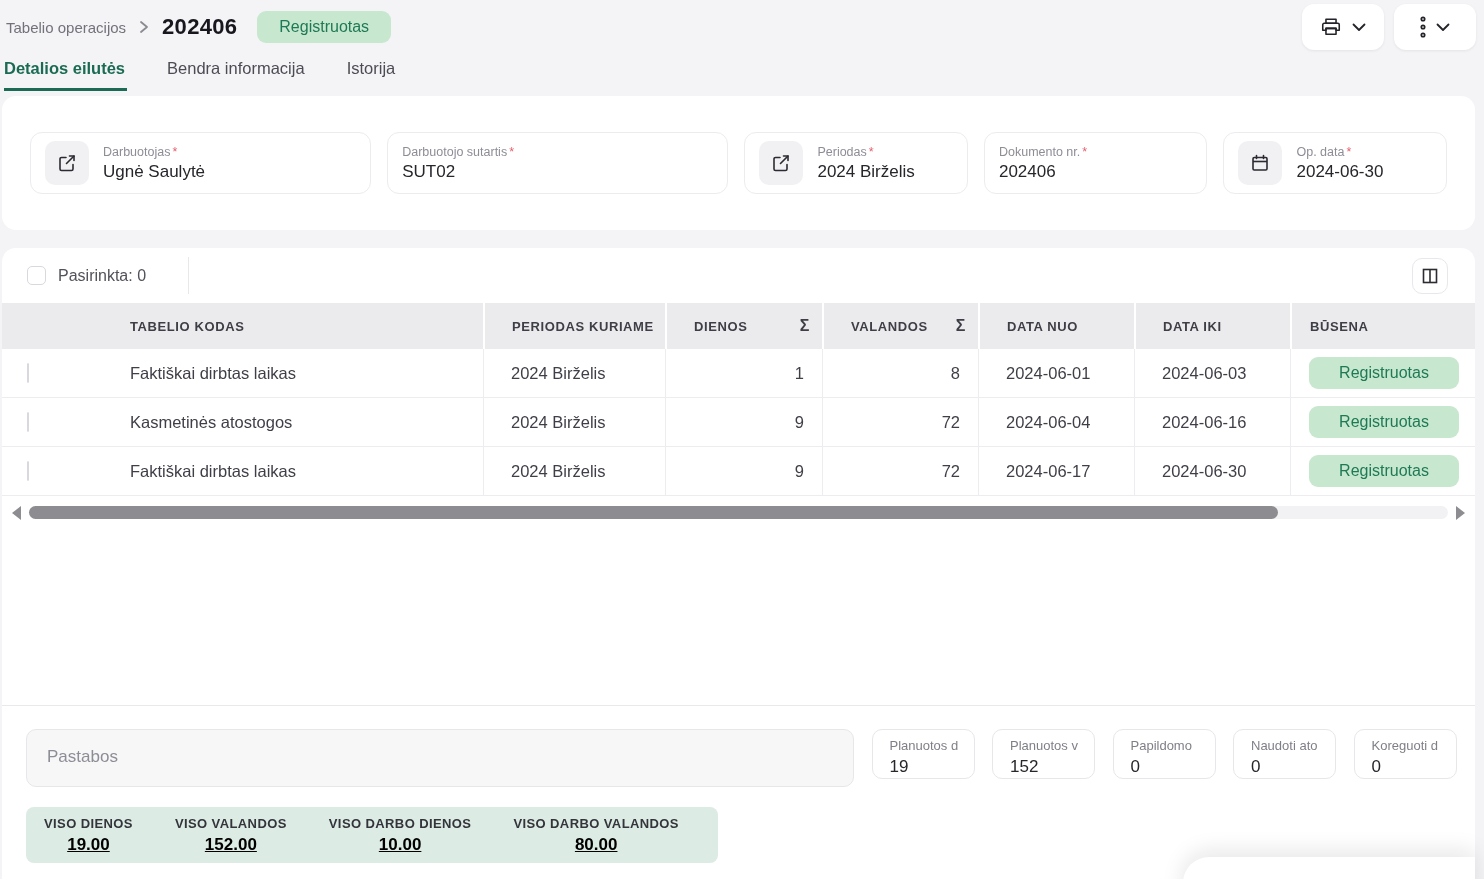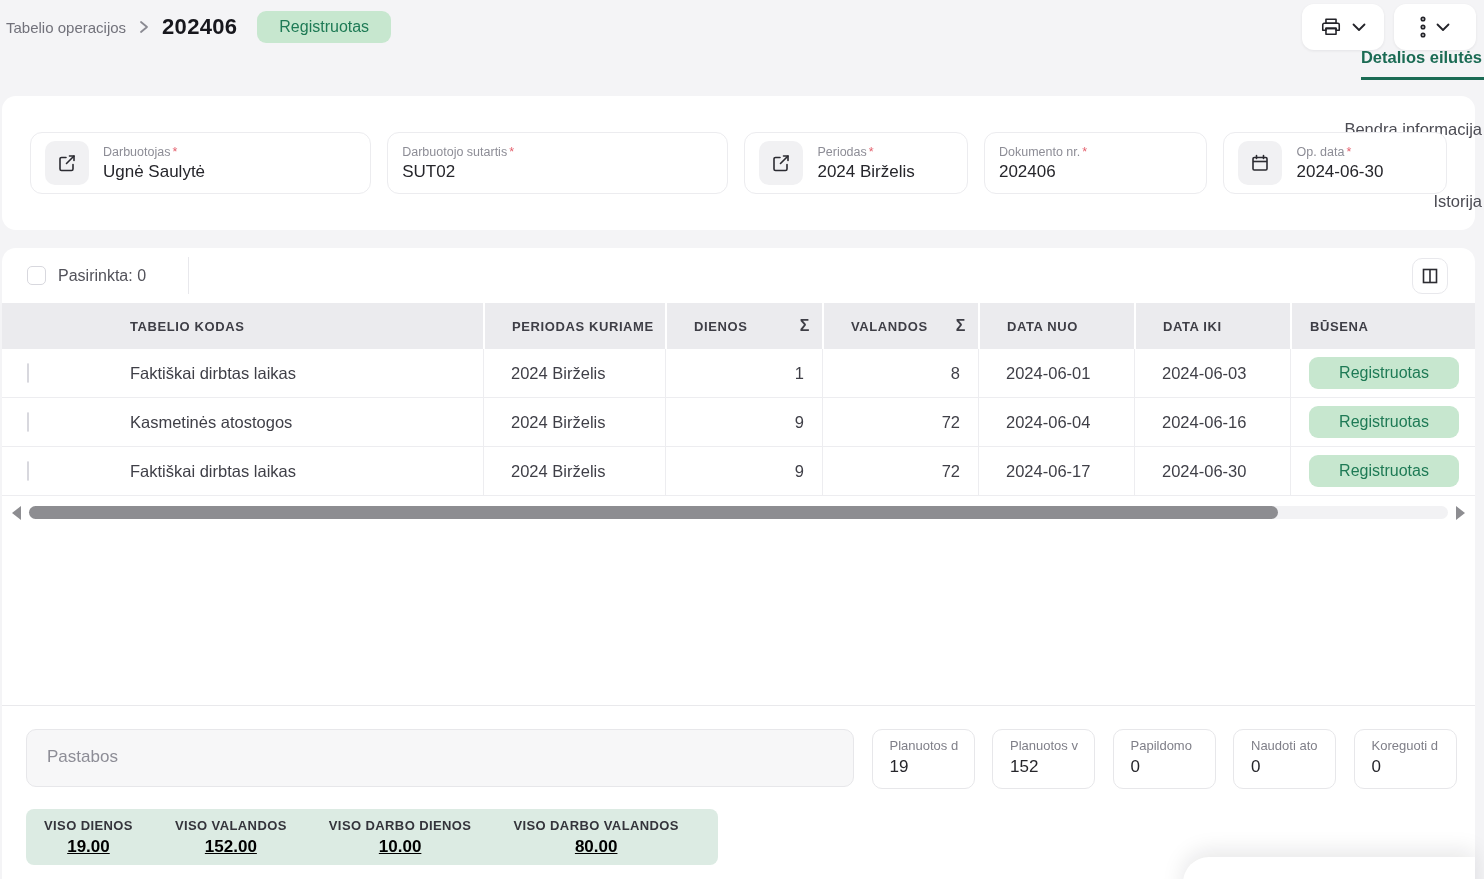--- a/index.html
+++ b/index.html
@@ -20,21 +20,21 @@
     padding:7px 22px; border-radius:9px;
   }
   .header-actions { margin-left:auto; display:flex; gap:10px; }
   .action-btn {
     width:82px; height:46px; background:#fff; border-radius:12px;
     display:flex; align-items:center; justify-content:center; gap:10px;
     box-shadow:0 1px 3px rgba(20,20,30,0.07); cursor:pointer; color:#232329;
   }
 
   
-  .tabs { display:flex; gap:40px; padding:0 0 0 4px; height:43px; align-items:flex-end;flex-direction:column; }
+  .tabs { display:flex; gap:40px; padding:0 0 0 4px; height:43px; align-items:flex-end; }
   .tab { font-size:16.5px; color:#4c4c54; padding:0 2px 13px 0; cursor:pointer; }
   .tab.active { color:#1b6b54; font-weight:bold; border-bottom:3px solid #1b6b54; padding-bottom:10px; }
 
   
   .fields-card {
     margin:5px 9px 0 2px; height:134px; background:#fff; border-radius:14px;
     display:flex; align-items:center; gap:16px; padding:0 28px;
   }
   .field {
     height:62px; border:1px solid #ececef; border-radius:12px; background:#fff;
@@ -105,21 +105,21 @@
 
   
   .bottom-section { border-top:1px solid #e9e9ec; height:174px; padding:23px 0 0 24px; position:relative; }
   .bottom-row { display:flex; gap:17.5px; align-items:flex-start; }
   .notes-input {
     width:828px; height:58px; background:#f7f7f8; border:1px solid #e7e7ea; border-radius:10px;
     font-family:inherit; font-size:17px; color:#26262b; padding:17px 20px; resize:none; outline:none;
   }
   .notes-input::placeholder { color:#8d8d96; }
   .sum-card {
-    width:103px; height:60px; background:#fff; border:1px solid #e7e7ea; border-radius:10px;
+    width:103px; height:50px; background:#fff; border:1px solid #e7e7ea; border-radius:10px;
     padding:8px 0 0 17px; overflow:hidden;
   }
   .sum-label { font-size:13px; color:#7f7f88; white-space:nowrap; }
   .sum-value { font-size:17px; color:#26262b; margin-top:4px; }
   .totals-bar {
     margin-top:20px; width:692px; height:56px; background:#dcebe3; border-radius:8px;
     display:flex; align-items:center; padding:0 18px; gap:42px;
   }
   .total-group { text-align:center; }
   .total-label { font-size:13px; font-weight:bold; color:#34343b; letter-spacing:0.4px; }

